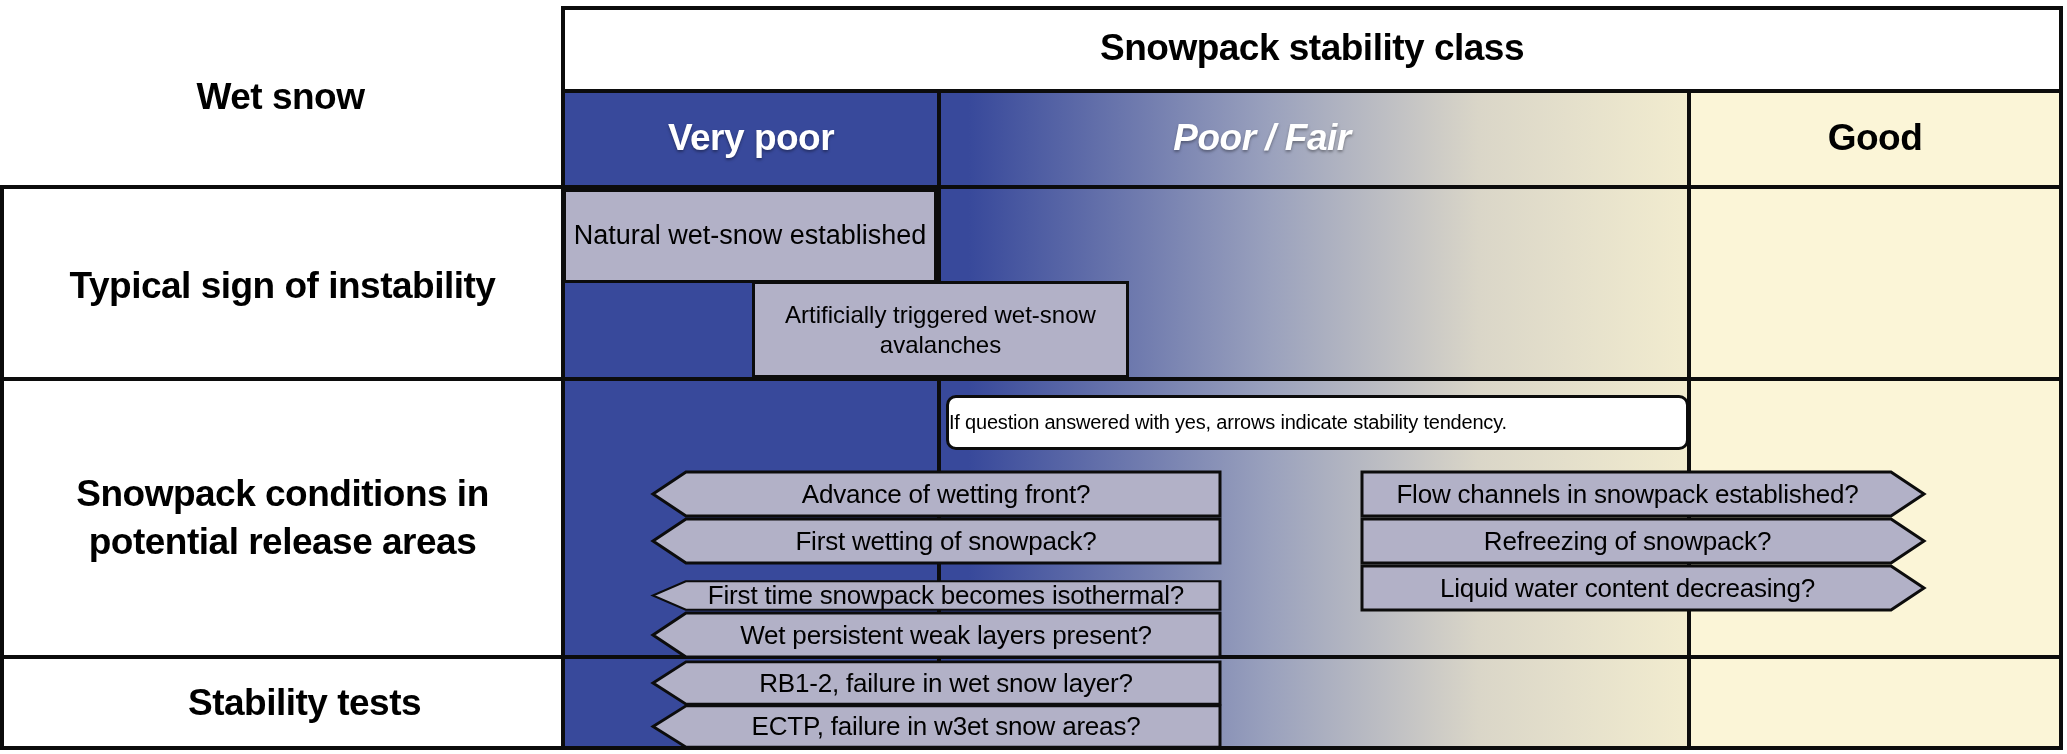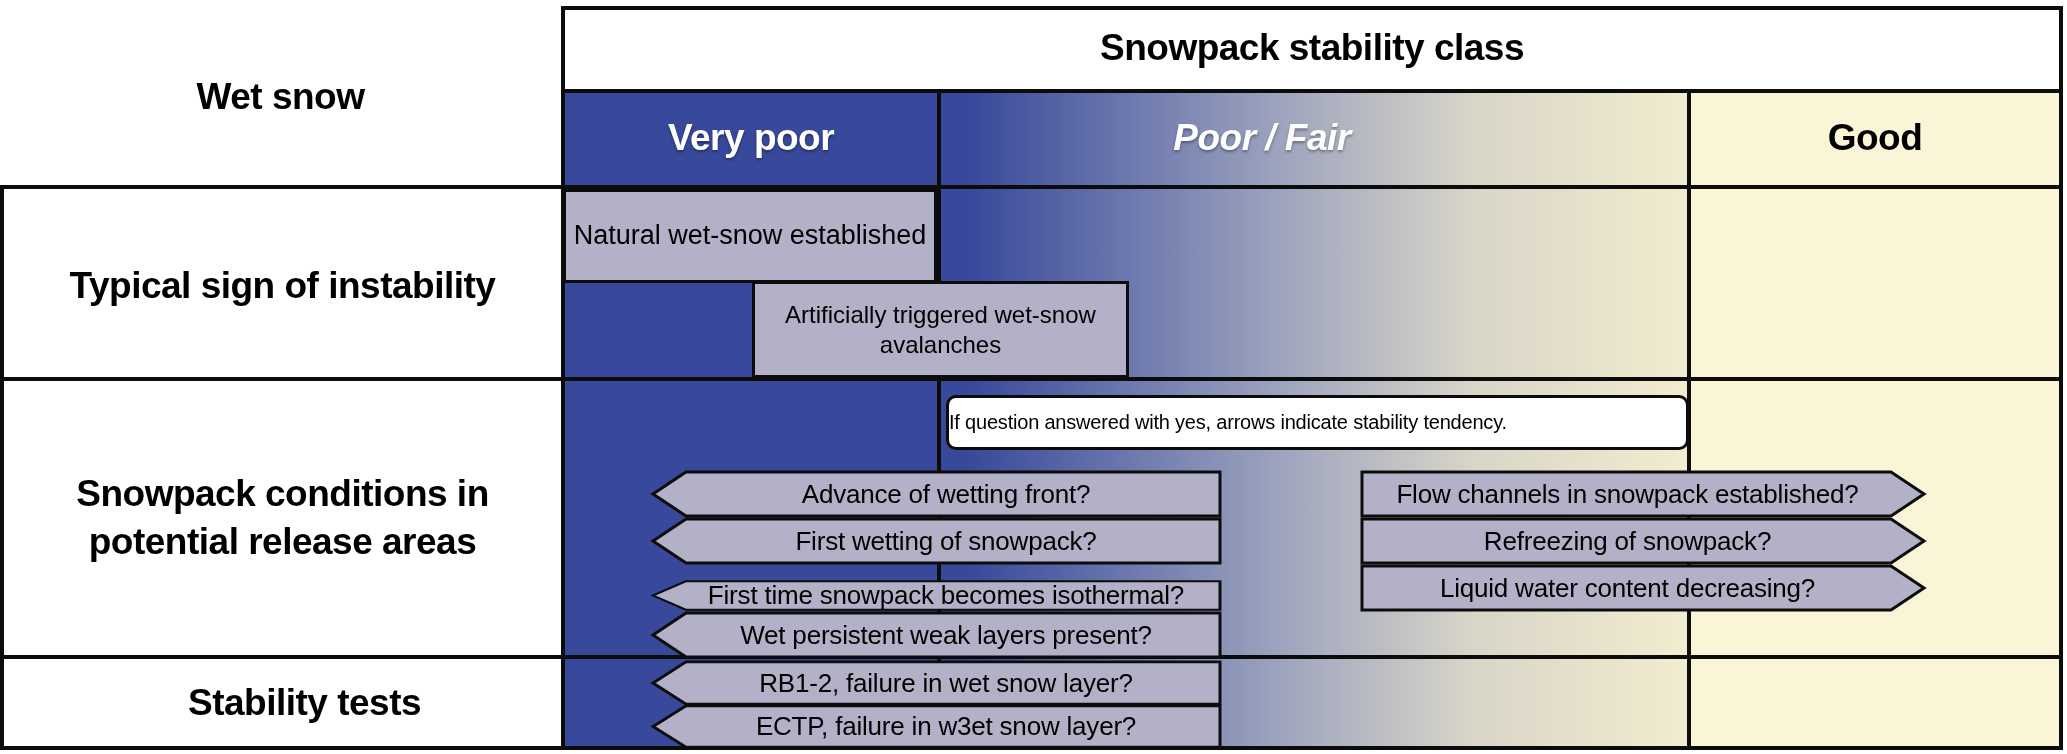--- a/index.html
+++ b/index.html
@@ -127,21 +127,21 @@
   <div class="abs arrow arrow-left" style="left:650px; top:660px; width:572px; height:46px;">
     <svg viewBox="0 0 572 48" preserveAspectRatio="none">
         <polygon class="arrow-shape" points="570,2 36,2 3,24 36,46 570,46"></polygon>
       </svg>
     <span class="lbl">RB1-2, failure in wet snow layer?</span>
   </div>
   <div class="abs arrow arrow-left" style="left:650px; top:704px; width:572px; height:45px;">
     <svg viewBox="0 0 572 48" preserveAspectRatio="none">
         <polygon class="arrow-shape" points="570,2 36,2 3,24 36,46 570,46"></polygon>
       </svg>
-    <span class="lbl">ECTP, failure in w3et snow layer?</span>
+    <span class="lbl">ECTP, failure in w3et snow areas?</span>
   </div>
 
   <div class="abs arrow arrow-right" style="left:1360px; top:470px; width:567px; height:48px;">
     <svg viewBox="0 0 567 48" preserveAspectRatio="none">
         <polygon class="arrow-shape" points="2,2 531,2 564,24 531,46 2,46"></polygon>
       </svg>
     <span class="lbl">Flow channels in snowpack established?</span>
   </div>
   <div class="abs arrow arrow-right" style="left:1360px; top:517px; width:567px; height:48px;">
     <svg viewBox="0 0 567 48" preserveAspectRatio="none">

